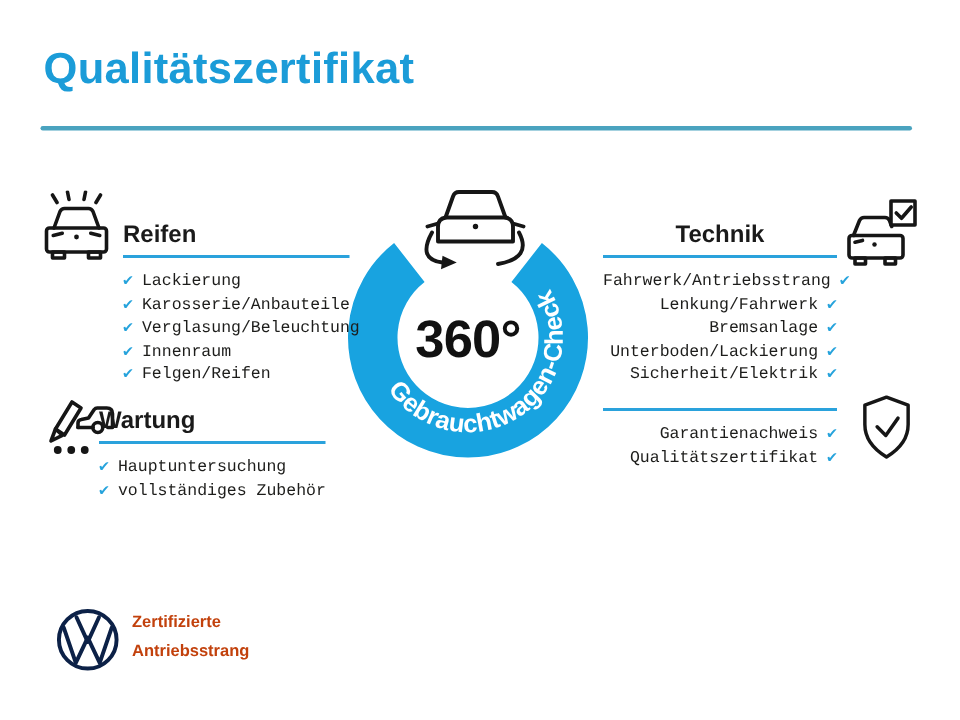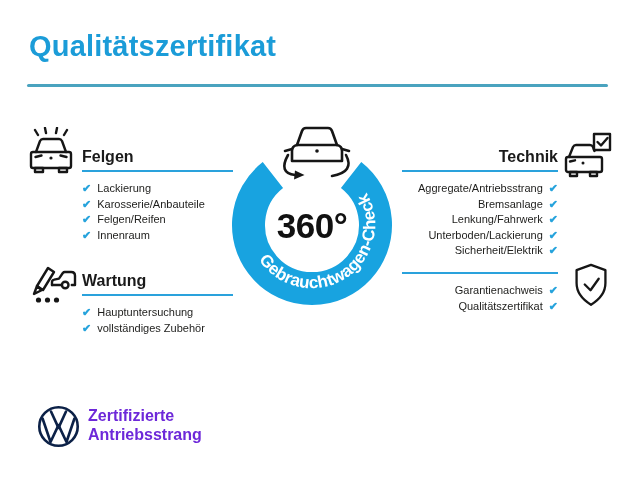--- a/index.html
+++ b/index.html
@@ -12,47 +12,47 @@
     font-size:29px; font-weight:bold; color:#1b9cd8; letter-spacing:0.2px;
   }
   .header-rule {
     position:absolute; left:27px; top:84px; width:581px; height:3px;
     background:#4aa3bf; border-radius:2px;
   }
 
   .section { position:absolute; }
   .section .title { font-size:16px; font-weight:bold; color:#1a1a1a; line-height:22px; }
   .section .rule { height:2px; background:#2aa2dc; margin-top:2px; }
-  .section .items { margin-top:9px; }
+  .section .items { margin-top:9px;font-family:Liberation Mono, monospace; }
   .item { font-size:11px; color:#1d1d1b; line-height:15.5px; white-space:nowrap; }
   .check { color:#26a3dc; font-weight:bold; font-size:11px; }
   .items:not(.right) .check { margin-right:6px; }
   .items.right .check { margin-left:6px; }
-  .section.right .title { text-align:right; }
+  .section.right .title { text-align:center; }
   .section.right .item { text-align:right; }
 
   #sec-optik    { left:82px;  top:146px; width:151px; }
   #sec-technik  { left:402px; top:146px; width:156px; }
-  #sec-wartung  { left:82px;  top:270px; width:151px; }
+  #sec-wartung  { left:66px;  top:270px; width:151px; }
   #sec-garantie { left:402px; top:270px; width:156px; }
 
   .icon { position:absolute; }
   #icon-optik    { left:24px;  top:127px; }
   #icon-wartung  { left:24px;  top:257px; }
   #icon-technik  { left:561px; top:129px; }
   #icon-garantie { left:566px; top:259px; }
 
   #center-badge { position:absolute; left:222px; top:103px; }
   #center-badge .ring-text { font-family:"Liberation Sans", sans-serif; font-weight:bold; font-size:17px; fill:#ffffff; }
   #center-badge .badge-value { font-family:"Liberation Sans", sans-serif; font-weight:bold; font-size:35px; fill:#111111; letter-spacing:-0.5px; }
 
   .footer-logo { position:absolute; left:36px; top:404px; }
   .brand {
     position:absolute; left:88px; top:406px;
-    font-size:16px; font-weight:bold; color:#6d28d9; line-height:19px;
+    font-size:11px; font-weight:bold; color:#c2410c; line-height:19px;
   }
 </style>
 </head>
 <body>
 
 <div class="canvas">
 
   <div class="page-title">Qualitätszertifikat</div>
   <div class="header-rule"></div>
 
@@ -111,37 +111,38 @@
     <circle cx="22.5" cy="43" r="2.6" fill="#161616" stroke="none"></circle>
     <circle cx="31.5" cy="43" r="2.6" fill="#161616" stroke="none"></circle>
   </svg>
 
   <svg class="icon" id="icon-garantie" width="50" height="52" viewBox="0 0 52 52" fill="none" stroke="#161616" stroke-width="2.4" stroke-linecap="round" stroke-linejoin="round">
     <path d="M26,5 L41,10.5 V24 Q41,37.5 26,46.5 Q11,37.5 11,24 V10.5 Z"></path>
     <path d="M19.5,25.5 L25.5,31.5 L34,19.5"></path>
   </svg>
 
   <div class="section" id="sec-optik">
-    <div class="title">Felgen</div>
+    <div class="title">Reifen</div>
     <div class="rule"></div>
     <div class="items">
         <div class="item"><span class="check">✔</span><span>Lackierung</span></div>
         <div class="item"><span class="check">✔</span><span>Karosserie/Anbauteile</span></div>
+        <div class="item"><span class="check">✔</span><span>Verglasung/Beleuchtung</span></div>
+        <div class="item"><span class="check">✔</span><span>Innenraum</span></div>
         <div class="item"><span class="check">✔</span><span>Felgen/Reifen</span></div>
-        <div class="item"><span class="check">✔</span><span>Innenraum</span></div>
       </div>
   </div>
 
   <div class="section right" id="sec-technik">
     <div class="title">Technik</div>
     <div class="rule"></div>
     <div class="items right">
-        <div class="item"><span>Aggregate/Antriebsstrang</span><span class="check">✔</span></div>
+        <div class="item"><span>Fahrwerk/Antriebsstrang</span><span class="check">✔</span></div>
+        <div class="item"><span>Lenkung/Fahrwerk</span><span class="check">✔</span></div>
         <div class="item"><span>Bremsanlage</span><span class="check">✔</span></div>
-        <div class="item"><span>Lenkung/Fahrwerk</span><span class="check">✔</span></div>
         <div class="item"><span>Unterboden/Lackierung</span><span class="check">✔</span></div>
         <div class="item"><span>Sicherheit/Elektrik</span><span class="check">✔</span></div>
       </div>
   </div>
 
   <div class="section" id="sec-wartung">
     <div class="title">Wartung</div>
     <div class="rule"></div>
     <div class="items">
         <div class="item"><span class="check">✔</span><span>Hauptuntersuchung</span></div>

